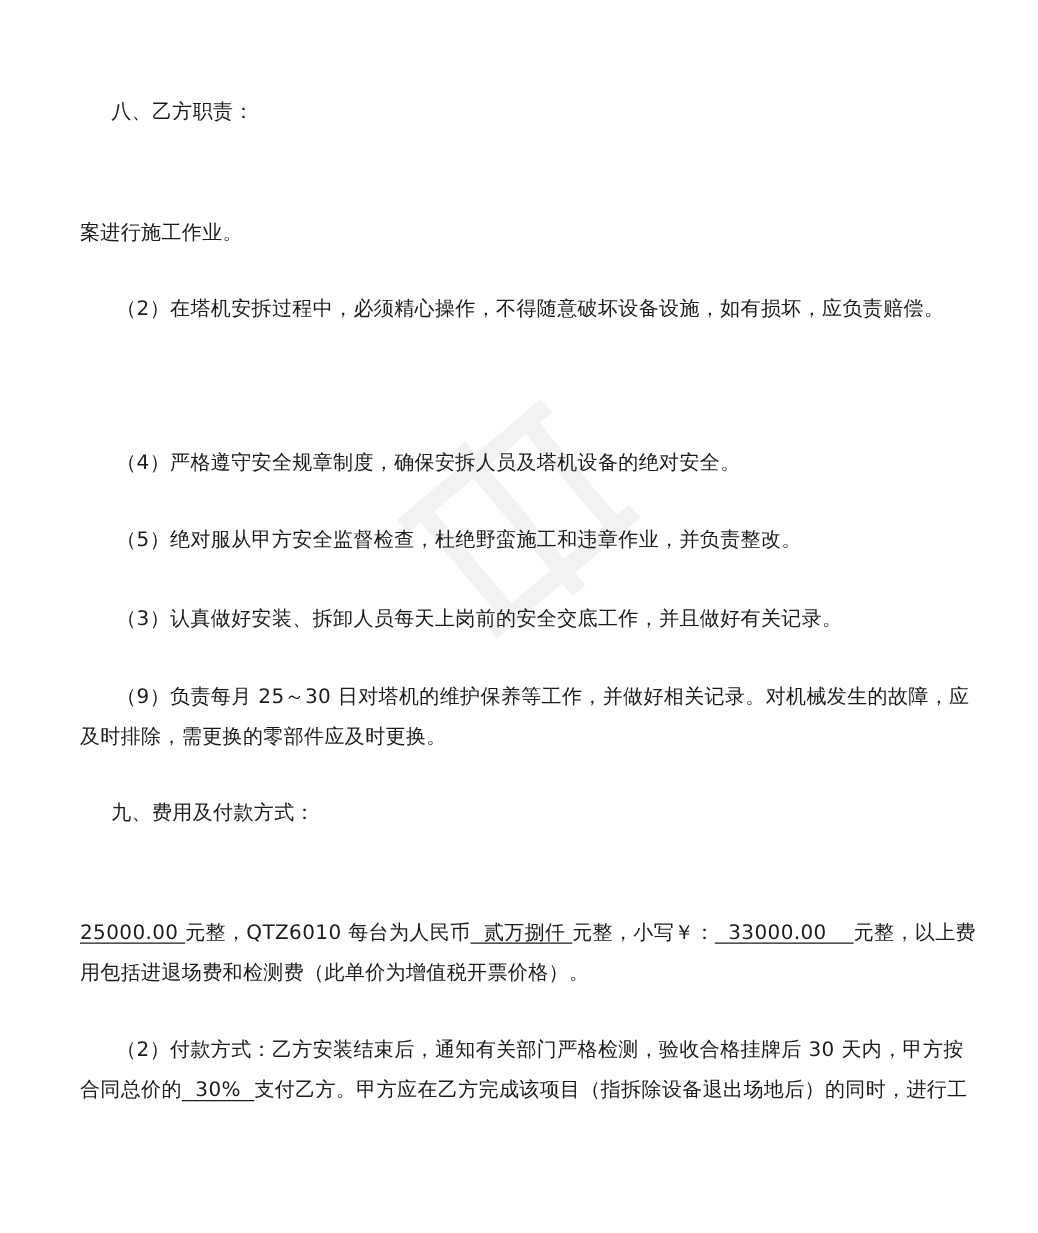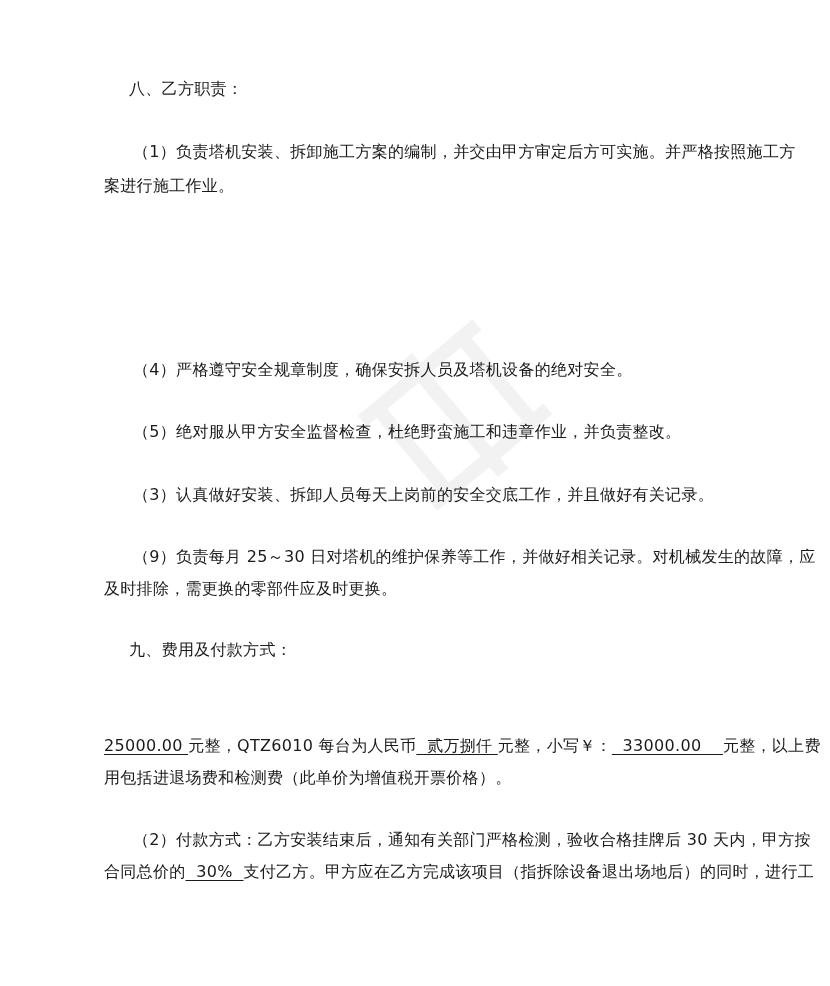--- a/index.html
+++ b/index.html
@@ -1,21 +1,21 @@
 <!DOCTYPE html>
 <html><head>
 <meta charset="utf-8">
 <style>
   html, body { margin: 0; padding: 0; background: #ffffff; }
   body {
     width: 830px; height: 986px; position: relative; overflow: hidden;
     font-family: "DejaVu Sans", "Liberation Sans", sans-serif;
     color: #1a1a1a;
   }
-  .page { position: absolute; left: 0; top: 0; width: 682px; height: 986px; margin-left: 40px; }
+  .page { position: absolute; left: 0; top: 0; width: 682px; height: 986px; }
   .line {
     position: absolute; font-size: 16px; line-height: 22px; white-space: nowrap;
     letter-spacing: 0.3px;
   }
   .u { text-decoration: underline; text-underline-offset: 3px; white-space: pre; }
   .watermark {
     position: absolute; left: 300px; top: 300px; width: 230px; height: 230px;
     opacity: 0.10; pointer-events: none;
   }
 </style>
@@ -25,23 +25,23 @@
 <div class="page">
 
   <svg class="watermark" viewBox="0 0 230 230">
     <g transform="rotate(-40 115 115)" fill="none" stroke="#888" stroke-width="14">
       <path d="M40 60 L190 60 M60 60 L60 170 M115 40 L115 190 M170 60 L170 170 M40 170 L190 170"></path>
     </g>
   </svg>
 
   <div class="line" style="left:89px;top:78px">八、乙方职责：</div>
 
-  <div class="line" style="left:93px;top:141px">（1）负责塔机安装、拆卸施工方案的编制，并交由甲方审定后方可实施。并严格按照施工方</div>
   <div class="line" style="left:64px;top:175px">案进行施工作业。</div>
 
+  <div class="line" style="left:93px;top:236px">（2）在塔机安拆过程中，必须精心操作，不得随意破坏设备设施，如有损坏，应负责赔偿。</div>
   <div class="line" style="left:93px;top:359px">（4）严格遵守安全规章制度，确保安拆人员及塔机设备的绝对安全。</div>
   <div class="line" style="left:93px;top:421px">（5）绝对服从甲方安全监督检查，杜绝野蛮施工和违章作业，并负责整改。</div>
   <div class="line" style="left:93px;top:484px">（3）认真做好安装、拆卸人员每天上岗前的安全交底工作，并且做好有关记录。</div>
 
   <div class="line" style="left:93px;top:546px">（9）负责每月 25～30 日对塔机的维护保养等工作，并做好相关记录。对机械发生的故障，应</div>
   <div class="line" style="left:64px;top:578px">及时排除，需更换的零部件应及时更换。</div>
 
   <div class="line" style="left:89px;top:639px">九、费用及付款方式：</div>
 
   <div class="line" style="left:64px;top:735px">

